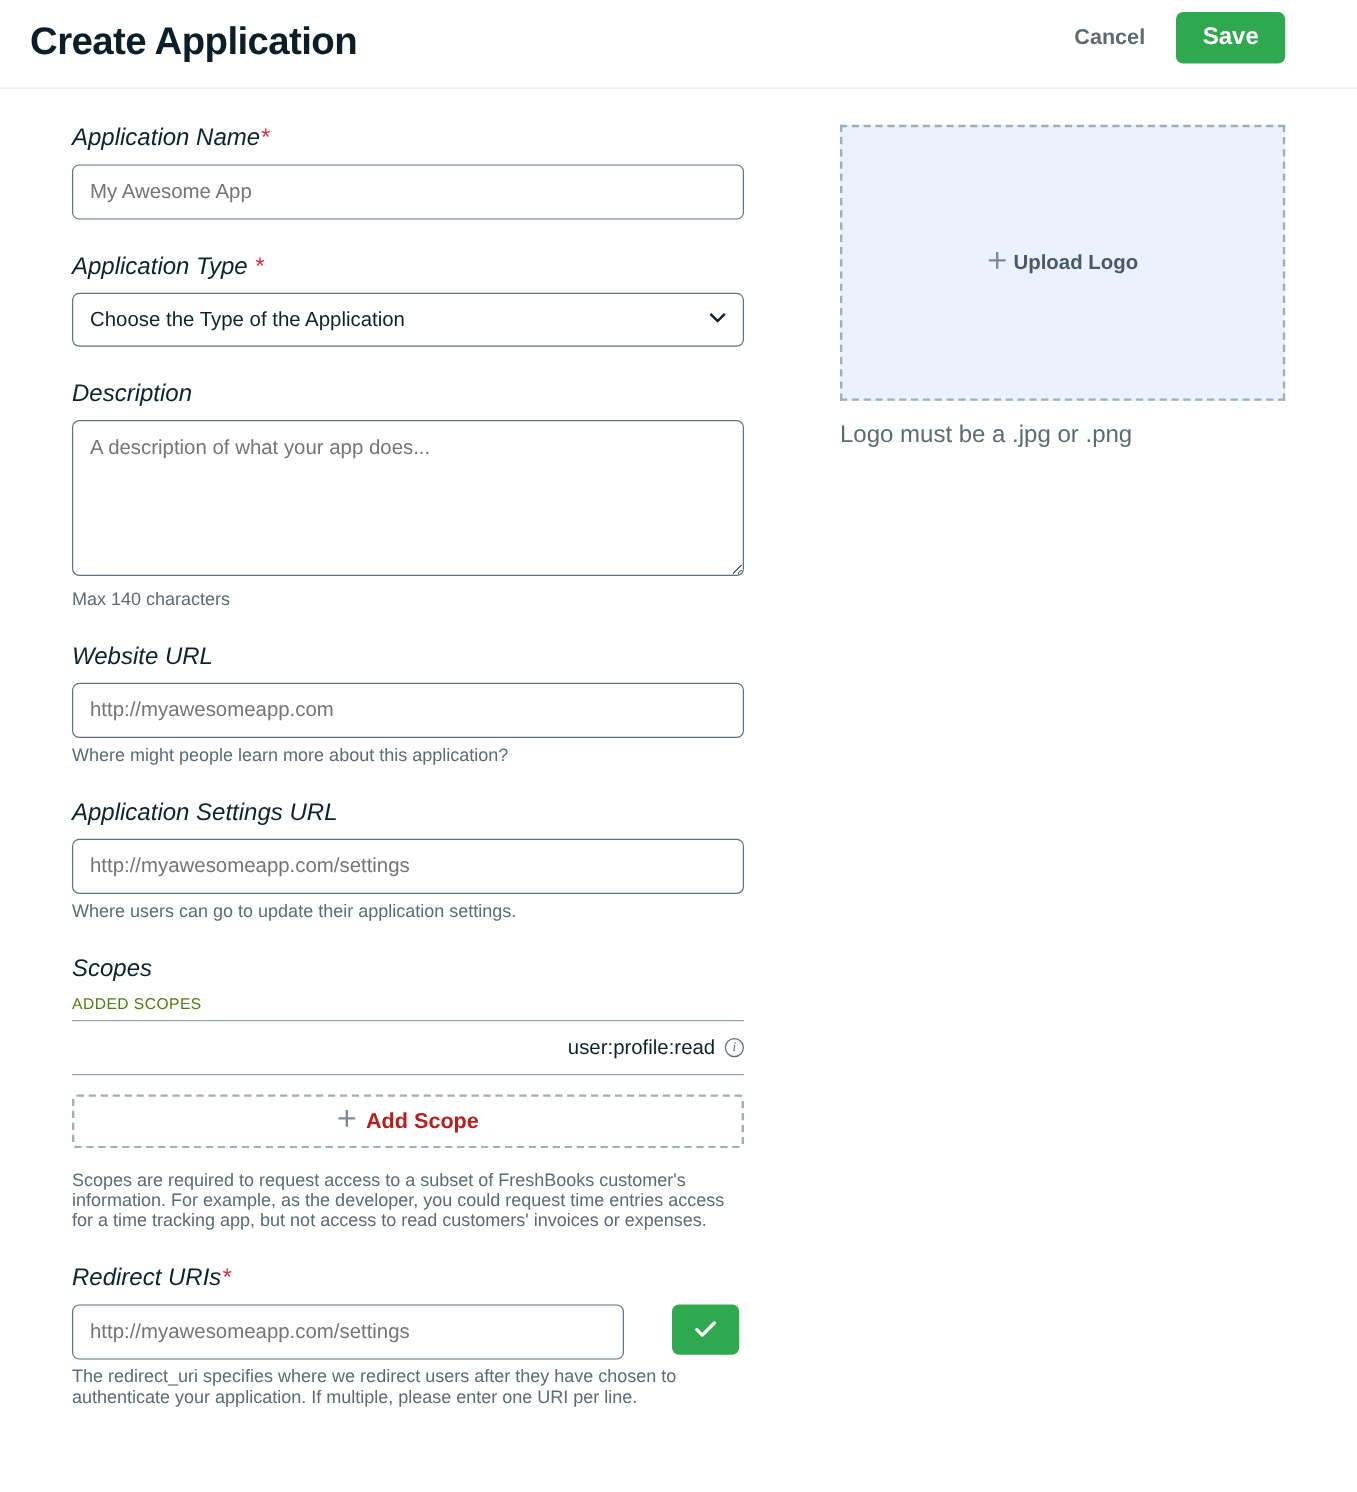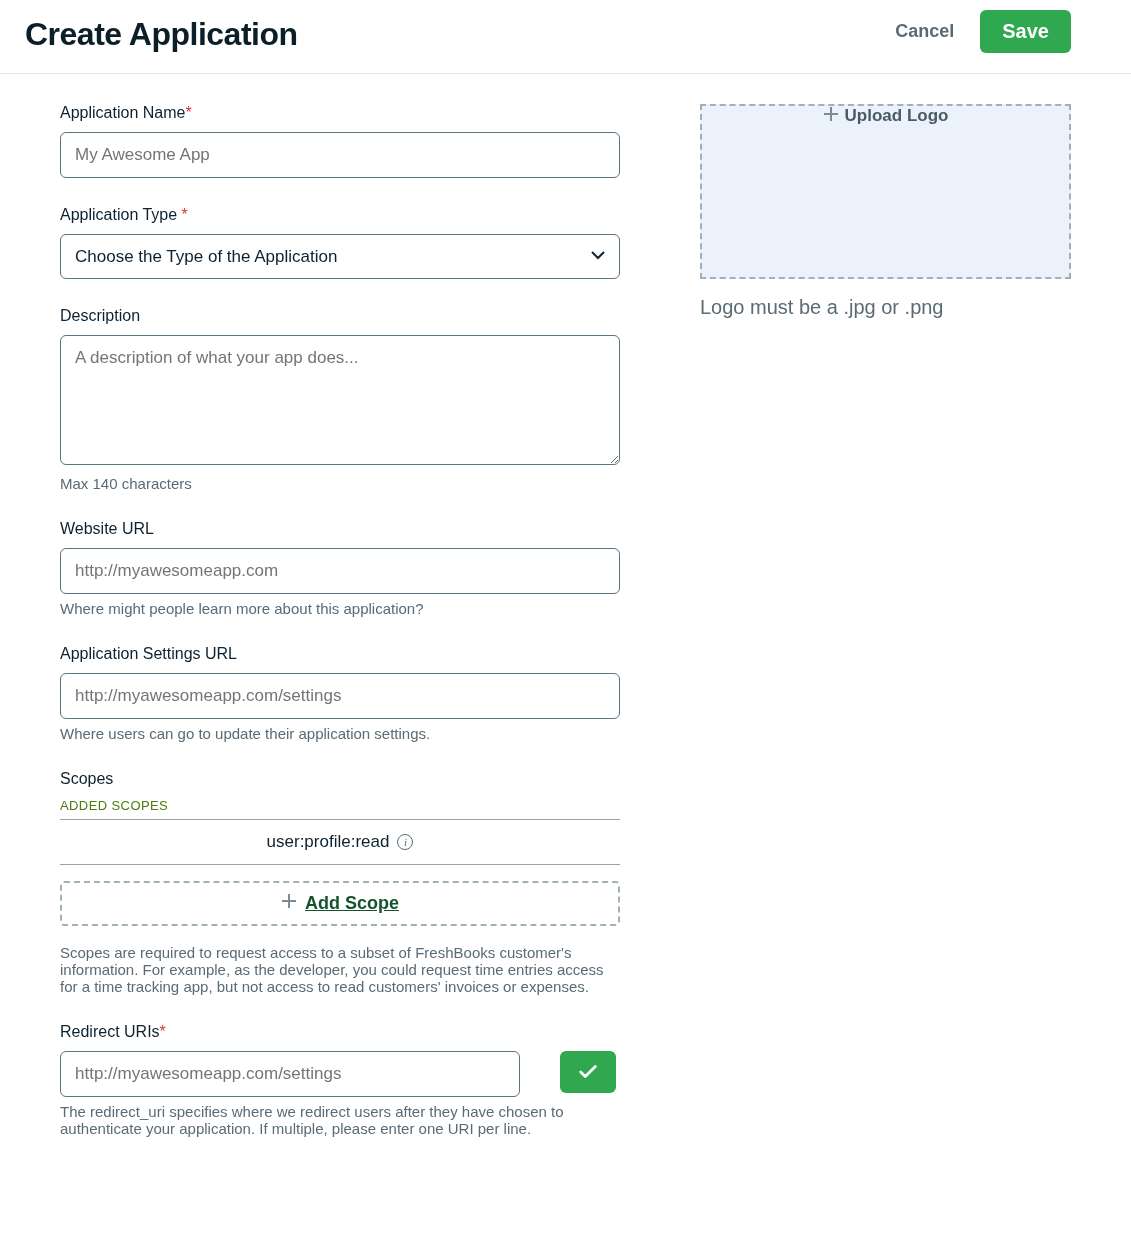--- a/index.html
+++ b/index.html
@@ -63,22 +63,22 @@
   .modal-body {
     display: flex;
     padding: 30px 60px 40px 60px;
     gap: 80px;
   }
   .col-left { width: 560px; }
   .col-right { flex: 1; padding-top: 0px;}
 
   .field { margin-bottom: 28px; }
   .label {
-    font-size: 16px; color: #0c2230;
-    margin-bottom: 10px; display:block;
+    font-size: 20px; color: #0c2230;
+    margin-bottom: 10px; display:block;font-style:italic;
   }
   .req { color: #d8343f; }
   .input, .select, .textarea {
     width: 100%;
     border: 1px solid #5a7582;
     border-radius: 6px;
     padding: 12px 14px;
     font-size: 17px;
     color: #4a6070;
     background: #fff;
@@ -89,57 +89,56 @@
   .select { appearance: none; padding-right: 40px; color:#0c2230;}
   .chev {
     position: absolute; right: 14px; top: 50%;
     transform: translateY(-50%);
     pointer-events: none;
   }
   .hint { font-size: 15px; color: #5a6b75; margin-top: 6px; }
 
   .scopes-head { font-size: 13px; letter-spacing: 0.4px; color:#4d7c0f; margin-bottom: 6px; }
   .scope-row {
-    display:flex; align-items:center; justify-content:center;
+    display:flex; align-items:center; justify-content:flex-end;
     padding: 12px 0;
     border-top: 1px solid #94a3ad;
     border-bottom: 1px solid #94a3ad;
     font-size: 17px; color:#0c2230;
     gap: 8px;
   }
   .info-icon{
     width:16px;height:16px;border:1.5px solid #5a6b75;border-radius:50%;
     display:inline-flex;align-items:center;justify-content:center;
     font-size:11px;color:#5a6b75;font-style:italic;font-family:serif;
   }
   .add-scope {
     margin-top: 16px;
     border: 2px dashed #9fb0b9;
     border-radius: 4px;
     display:flex; align-items:center; justify-content:center;
     gap: 8px; padding: 10px 0;
-    color: #14532d; font-weight:600; font-size:18px;
+    color: #b91c1c; font-weight:600; font-size:18px;
     cursor:pointer;
-    text-decoration:underline;
   }
   .plus { font-size: 18px; color:#7c8c95; font-weight:400;}
 
   .redirect-row{ display:flex; gap: 40px; align-items:flex-start; }
   .redirect-input{ width: 460px; }
   .btn-check{
     background:#2fa84f; border:none; border-radius:6px;
     width:56px; height:42px; display:flex;justify-content:center;align-items:center;
     cursor:pointer;
   }
 
   .upload-box{
     border: 2px dashed #9fb0b9;
     background: #ebf2fb;
-    height: 175px;
-    display:flex; justify-content:center;
+    height: 230px;
+    display:flex; align-items:center; justify-content:center;
     gap: 6px;
     color:#4a5a63; font-weight:600; font-size:17px;
     cursor:pointer;
   }
   .upload-hint{ font-size:20px; color:#5a6b75; margin-top:14px; line-height:1.4;}
 </style>
 </head>
 <body>
 
 <div class="bg-ghost">

